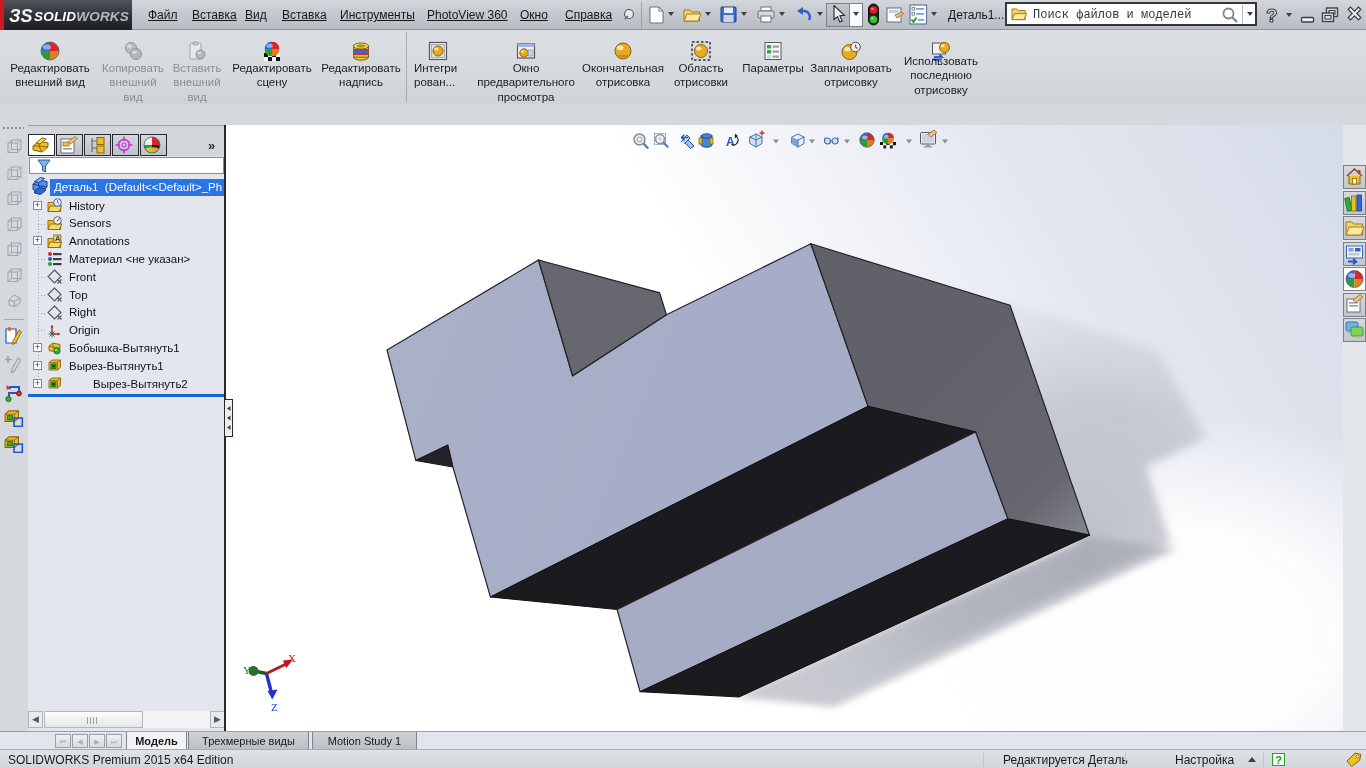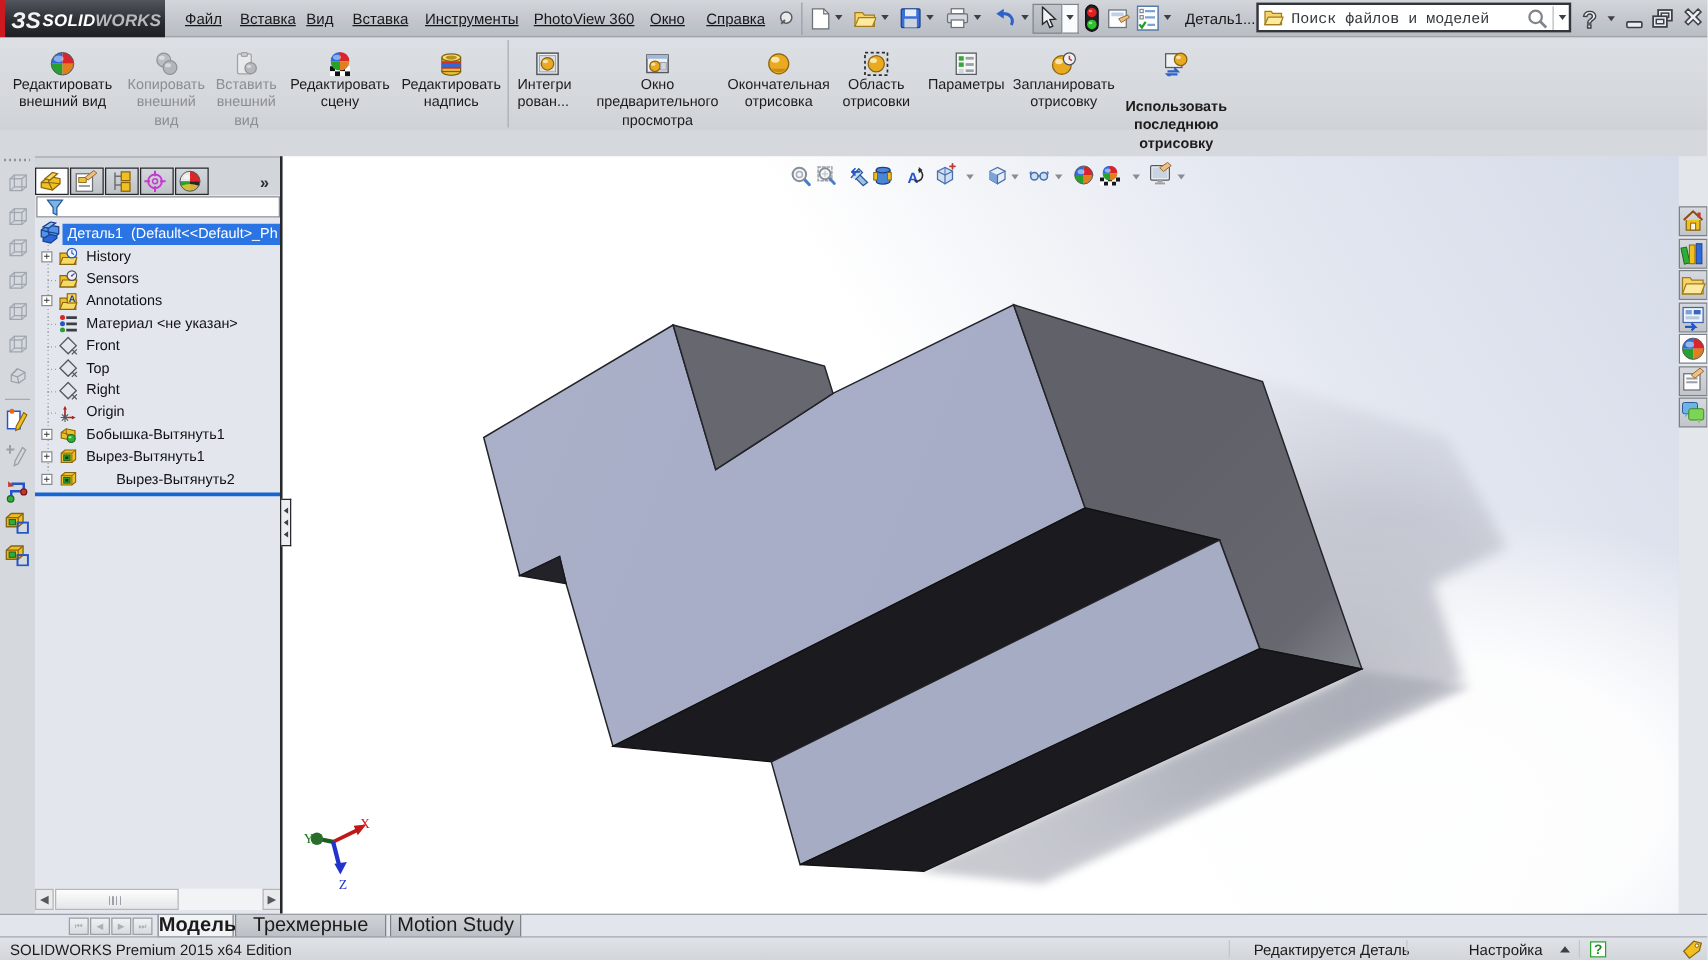--- a/index.html
+++ b/index.html
@@ -51,21 +51,21 @@
   #vplight { position:absolute; left:0; top:0; width:1117px; height:606px;
     background:radial-gradient(ellipse 460px 300px at 945px 510px, rgba(255,255,255,0.95) 0%, rgba(255,255,255,0.9) 35%, rgba(255,255,255,0) 75%); }
 
   
   #rightstrip { position:absolute; left:1343px; top:125px; width:23px; height:643px; background:#e3e6eb; }
   .rsbtn { position:absolute; left:0; width:23px; height:24px; background:linear-gradient(#d6d9dd,#c2c6cb);
     border:1px solid #7b8087; }
 
   
   #bottombar { position:absolute; left:0; top:731px; width:1366px; height:18px; background:#e2e5ec; border-top:1px solid #9ba0a6;}
-  .btab { position:absolute; top:0; height:18px; line-height:18px; text-align:center; font-size:16px; color:#1a1a1a;
+  .btab { position:absolute; top:0; height:18px; line-height:18px; text-align:center; font-size:11px; color:#1a1a1a;
     background:linear-gradient(#cfd3d7,#bcc0c6); border:1px solid #7e838a; border-top:none;}
   .btab.active { background:#f2f3f5; font-weight:bold; }
   #statusbar { position:absolute; left:0; top:749px; width:1366px; height:19px;
     background:linear-gradient(#dfe2e6,#d2d5d9); border-top:1px solid #a8acb2; font-size:12px; color:#1a1a1a; }
 </style>
 </head>
 <body>
 <div id="app">
 
   <div id="titlebar">
@@ -295,21 +295,21 @@
     <div class="rbtn dis" style="left:133px;top:31px;transform:translateX(-50%);">Копировать<br>внешний<br>вид</div>
     <div class="rbtn dis" style="left:197px;top:31px;transform:translateX(-50%);">Вставить<br>внешний<br>вид</div>
     <div class="rbtn" style="left:272px;top:31px;transform:translateX(-50%);">Редактировать<br>сцену</div>
     <div class="rbtn" style="left:361px;top:31px;transform:translateX(-50%);">Редактировать<br>надпись</div>
     <div class="rbtn" style="left:414px;top:31px;text-align:left;">Интегри<br>рован...</div>
     <div class="rbtn" style="left:526px;top:31px;transform:translateX(-50%);">Окно<br>предварительного<br>просмотра</div>
     <div class="rbtn" style="left:623px;top:31px;transform:translateX(-50%);">Окончательная<br>отрисовка</div>
     <div class="rbtn" style="left:701px;top:31px;transform:translateX(-50%);">Область<br>отрисовки</div>
     <div class="rbtn" style="left:773px;top:31px;transform:translateX(-50%);">Параметры</div>
     <div class="rbtn" style="left:851px;top:31px;transform:translateX(-50%);">Запланировать<br>отрисовку</div>
-    <div class="rbtn" style="left:941px;top:49px;transform:translateX(-50%);font-weight:bold;">Использовать<br>последнюю<br>отрисовку</div>
+    <div class="rbtn" style="left:941px;top:24px;transform:translateX(-50%);">Использовать<br>последнюю<br>отрисовку</div>
   </div>
 
 
   <div id="leftstrip">
     <div class="abs" style="left:3px;top:2px;width:21px;height:2px;background:repeating-linear-gradient(90deg,#8f949b 0 2px,transparent 2px 4px);"></div>
     <svg class="abs" style="left:5px;top:13px;" width="18" height="17" viewBox="0 0 18 17">
         <rect x="3" y="5" width="9.5" height="9.5" fill="none" stroke="#a0a6ae" stroke-width="1"></rect>
         <rect x="6.5" y="2" width="9.5" height="9.5" fill="none" stroke="#a0a6ae" stroke-width="1"></rect>
         <path d="M3 5 L6.5 2 M12.5 5 L16 2 M3 14.5 L6.5 11.5 M12.5 14.5 L16 11.5" stroke="#a0a6ae" stroke-width="0.9"></path>
       </svg>

